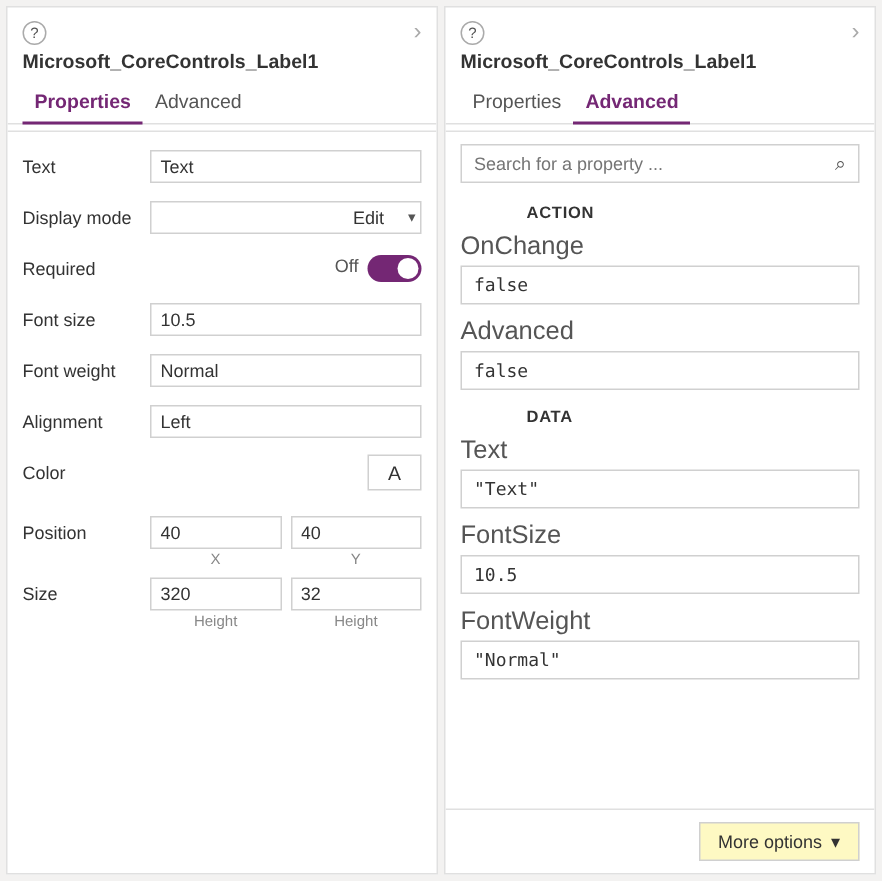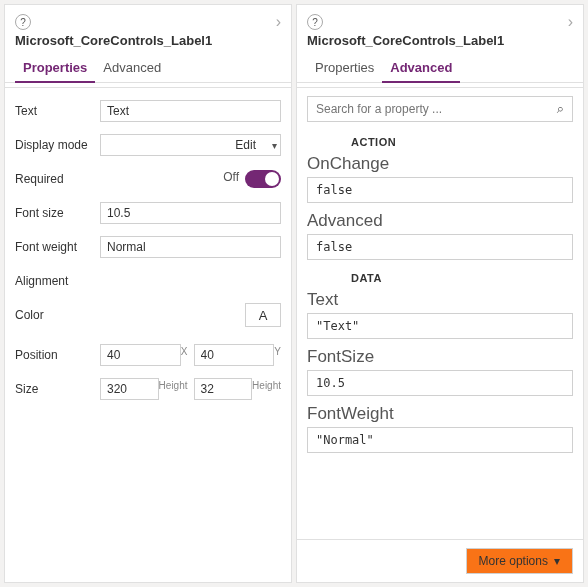--- a/index.html
+++ b/index.html
@@ -148,21 +148,21 @@
       cursor: pointer;
       margin-left: auto;
     }
     .dual-input {
       display: flex;
       gap: 6px;
       flex: 1;
     }
     .dual-input-group {
       display: flex;
-      flex-direction: row;
+      flex-direction: column;
       flex: 1;
     }
     .dual-input-group input {
       width: 100%;
       border: 1px solid #d0d0d0;
       padding: 3px 6px;
       font-size: 12px;
       color: #333;
       background: #fff;
       outline: none;
@@ -225,21 +225,21 @@
     .more-options-bar {
       border-top: 1px solid #e0e0e0;
       padding: 8px 10px;
       display: flex;
       justify-content: flex-end;
       align-items: center;
       margin-top: auto;
     }
     .more-options-btn {
       border: 1px solid #d0d0d0;
-      background: #f97316;
+      background: #fef9c3;
       padding: 5px 12px;
       font-size: 12px;
       color: #333;
       cursor: pointer;
       display: flex;
       align-items: center;
       gap: 6px;
     }
     .adv-right-body {
       flex: 1;
@@ -306,20 +306,23 @@
 
     <div class="prop-row">
       <div class="prop-label">Font weight</div>
       <div class="prop-value">
         <input class="text-input" type="text" value="Normal" style="">
       </div>
     </div>
 
     <div class="prop-row">
       <div class="prop-label">Alignment</div>
+      <div class="prop-value">
+        <input class="text-input" type="text" value="Left" style="">
+      </div>
     </div>
 
     <div class="prop-row">
       <div class="prop-label">Color</div>
       <div class="prop-value">
         <button class="color-btn">A</button>
       </div>
     </div>
     <div class="divider-row"></div>
 

